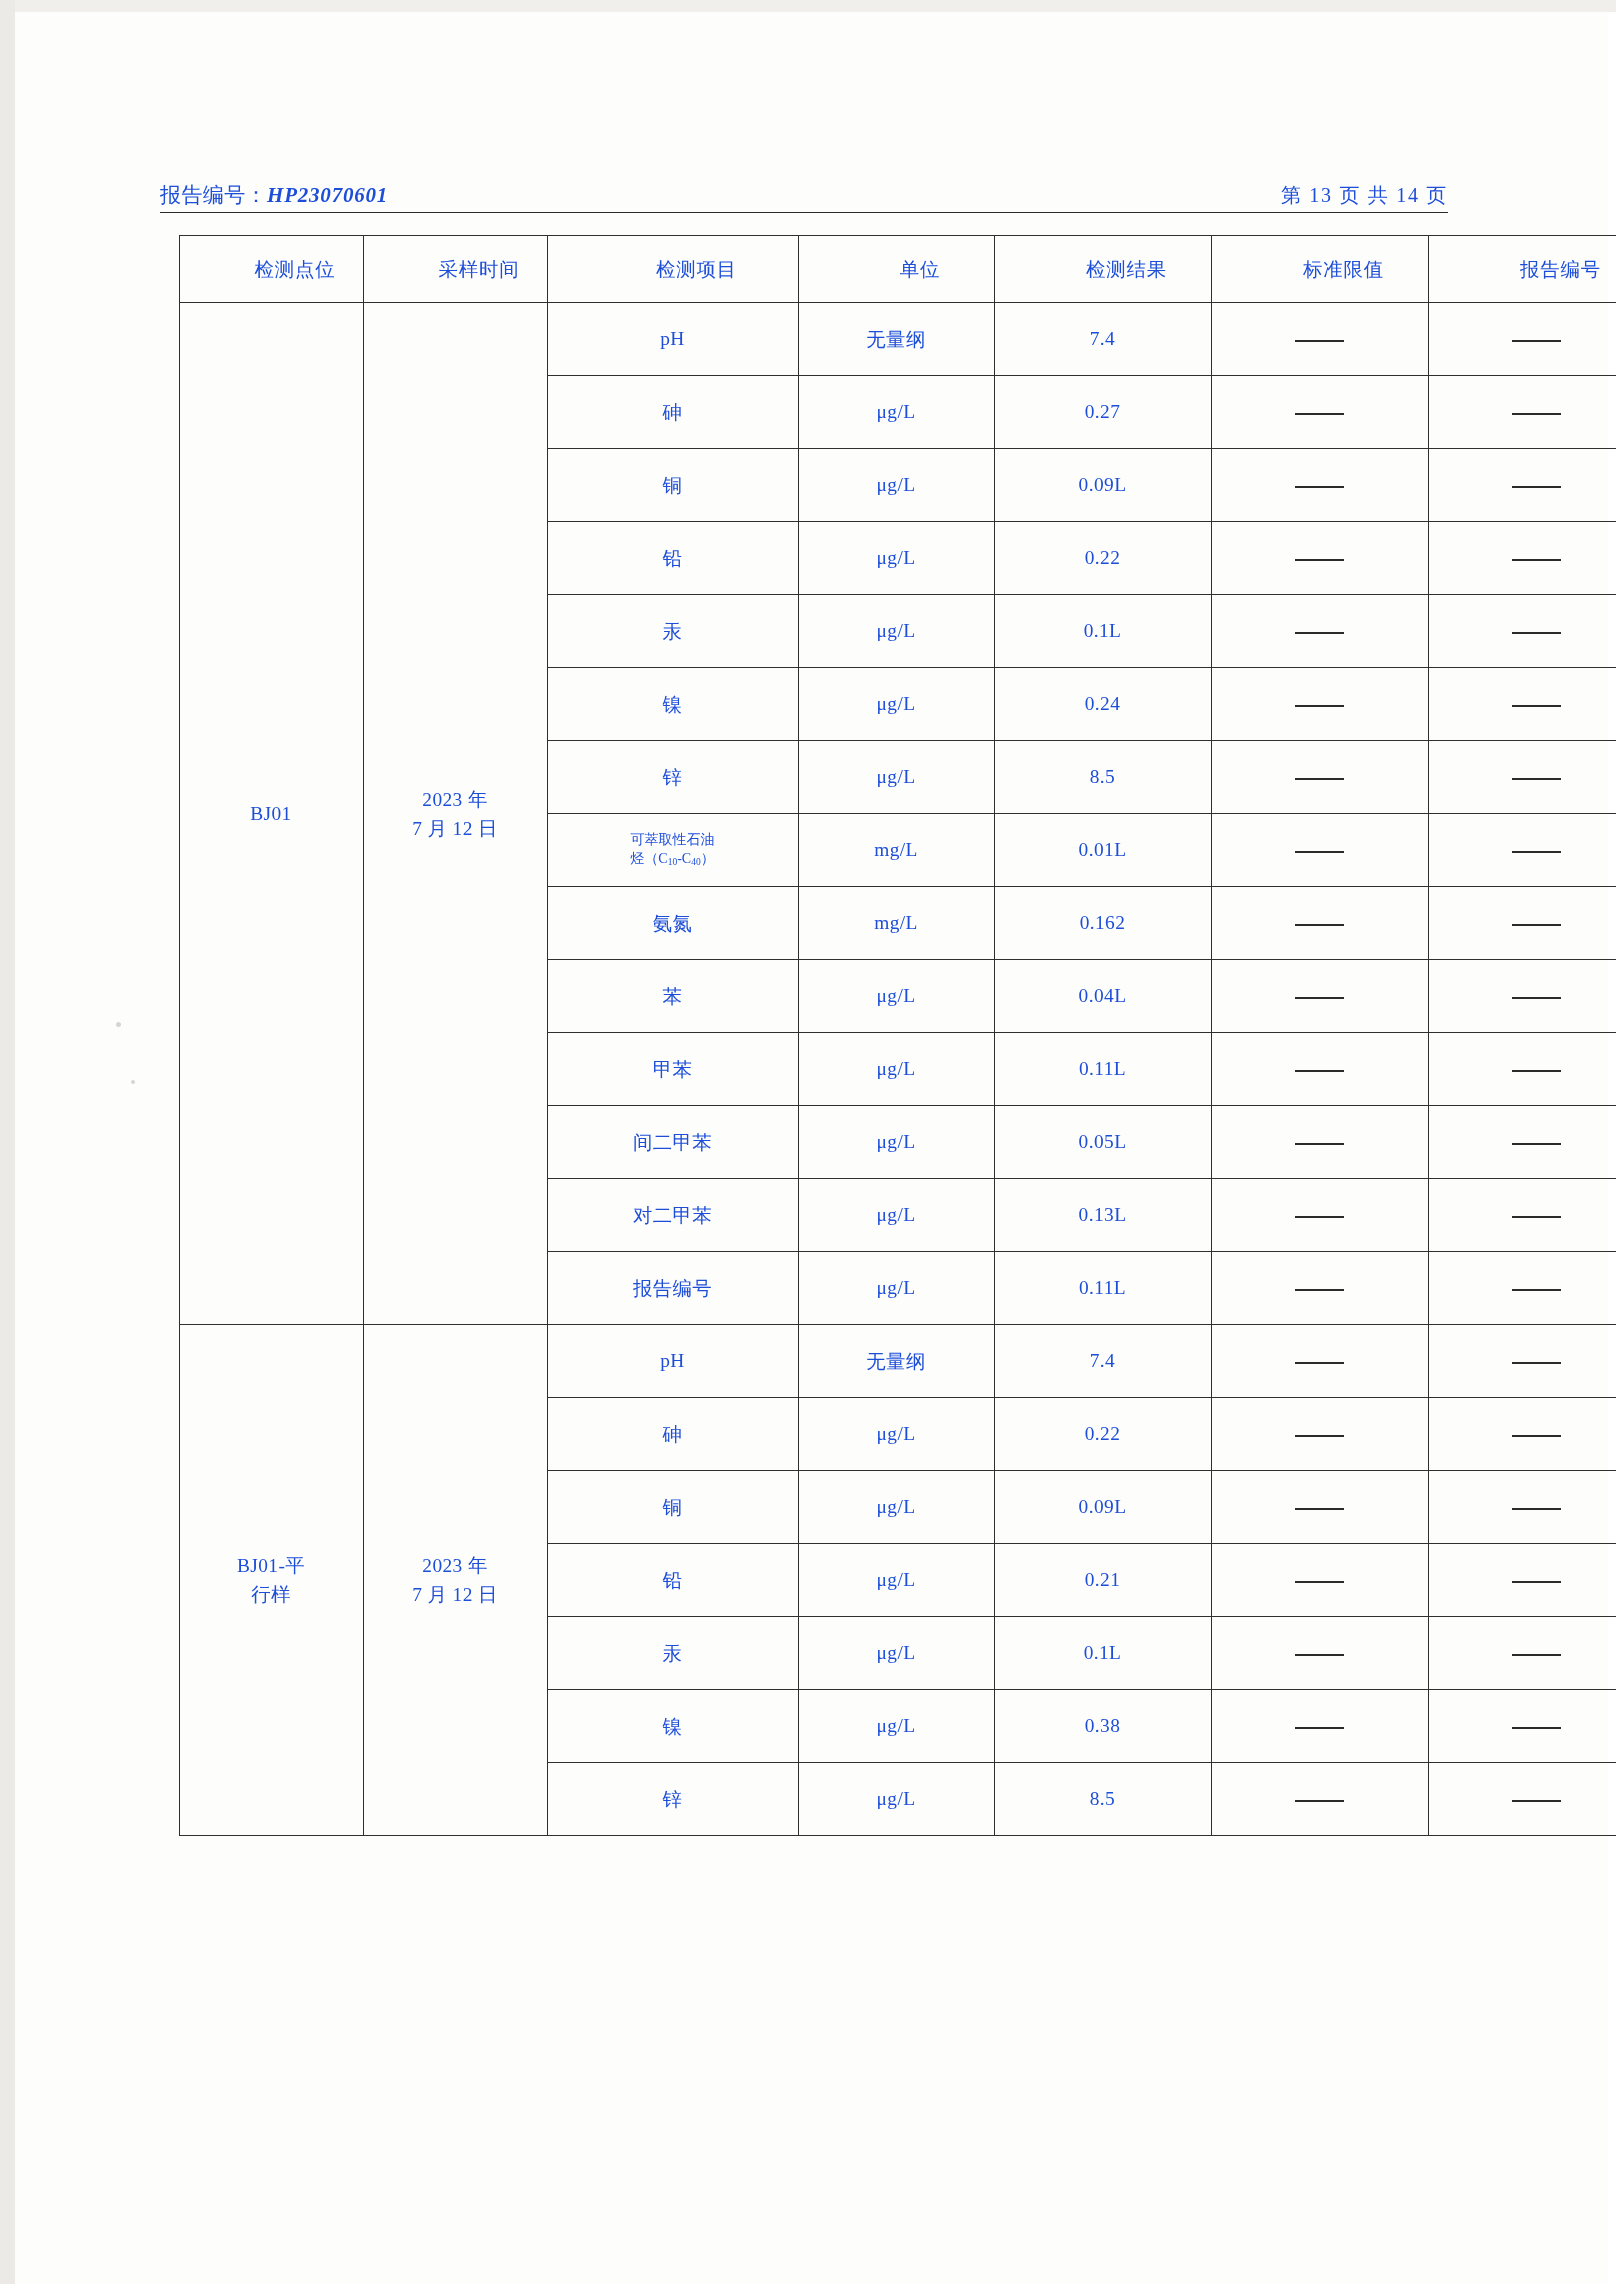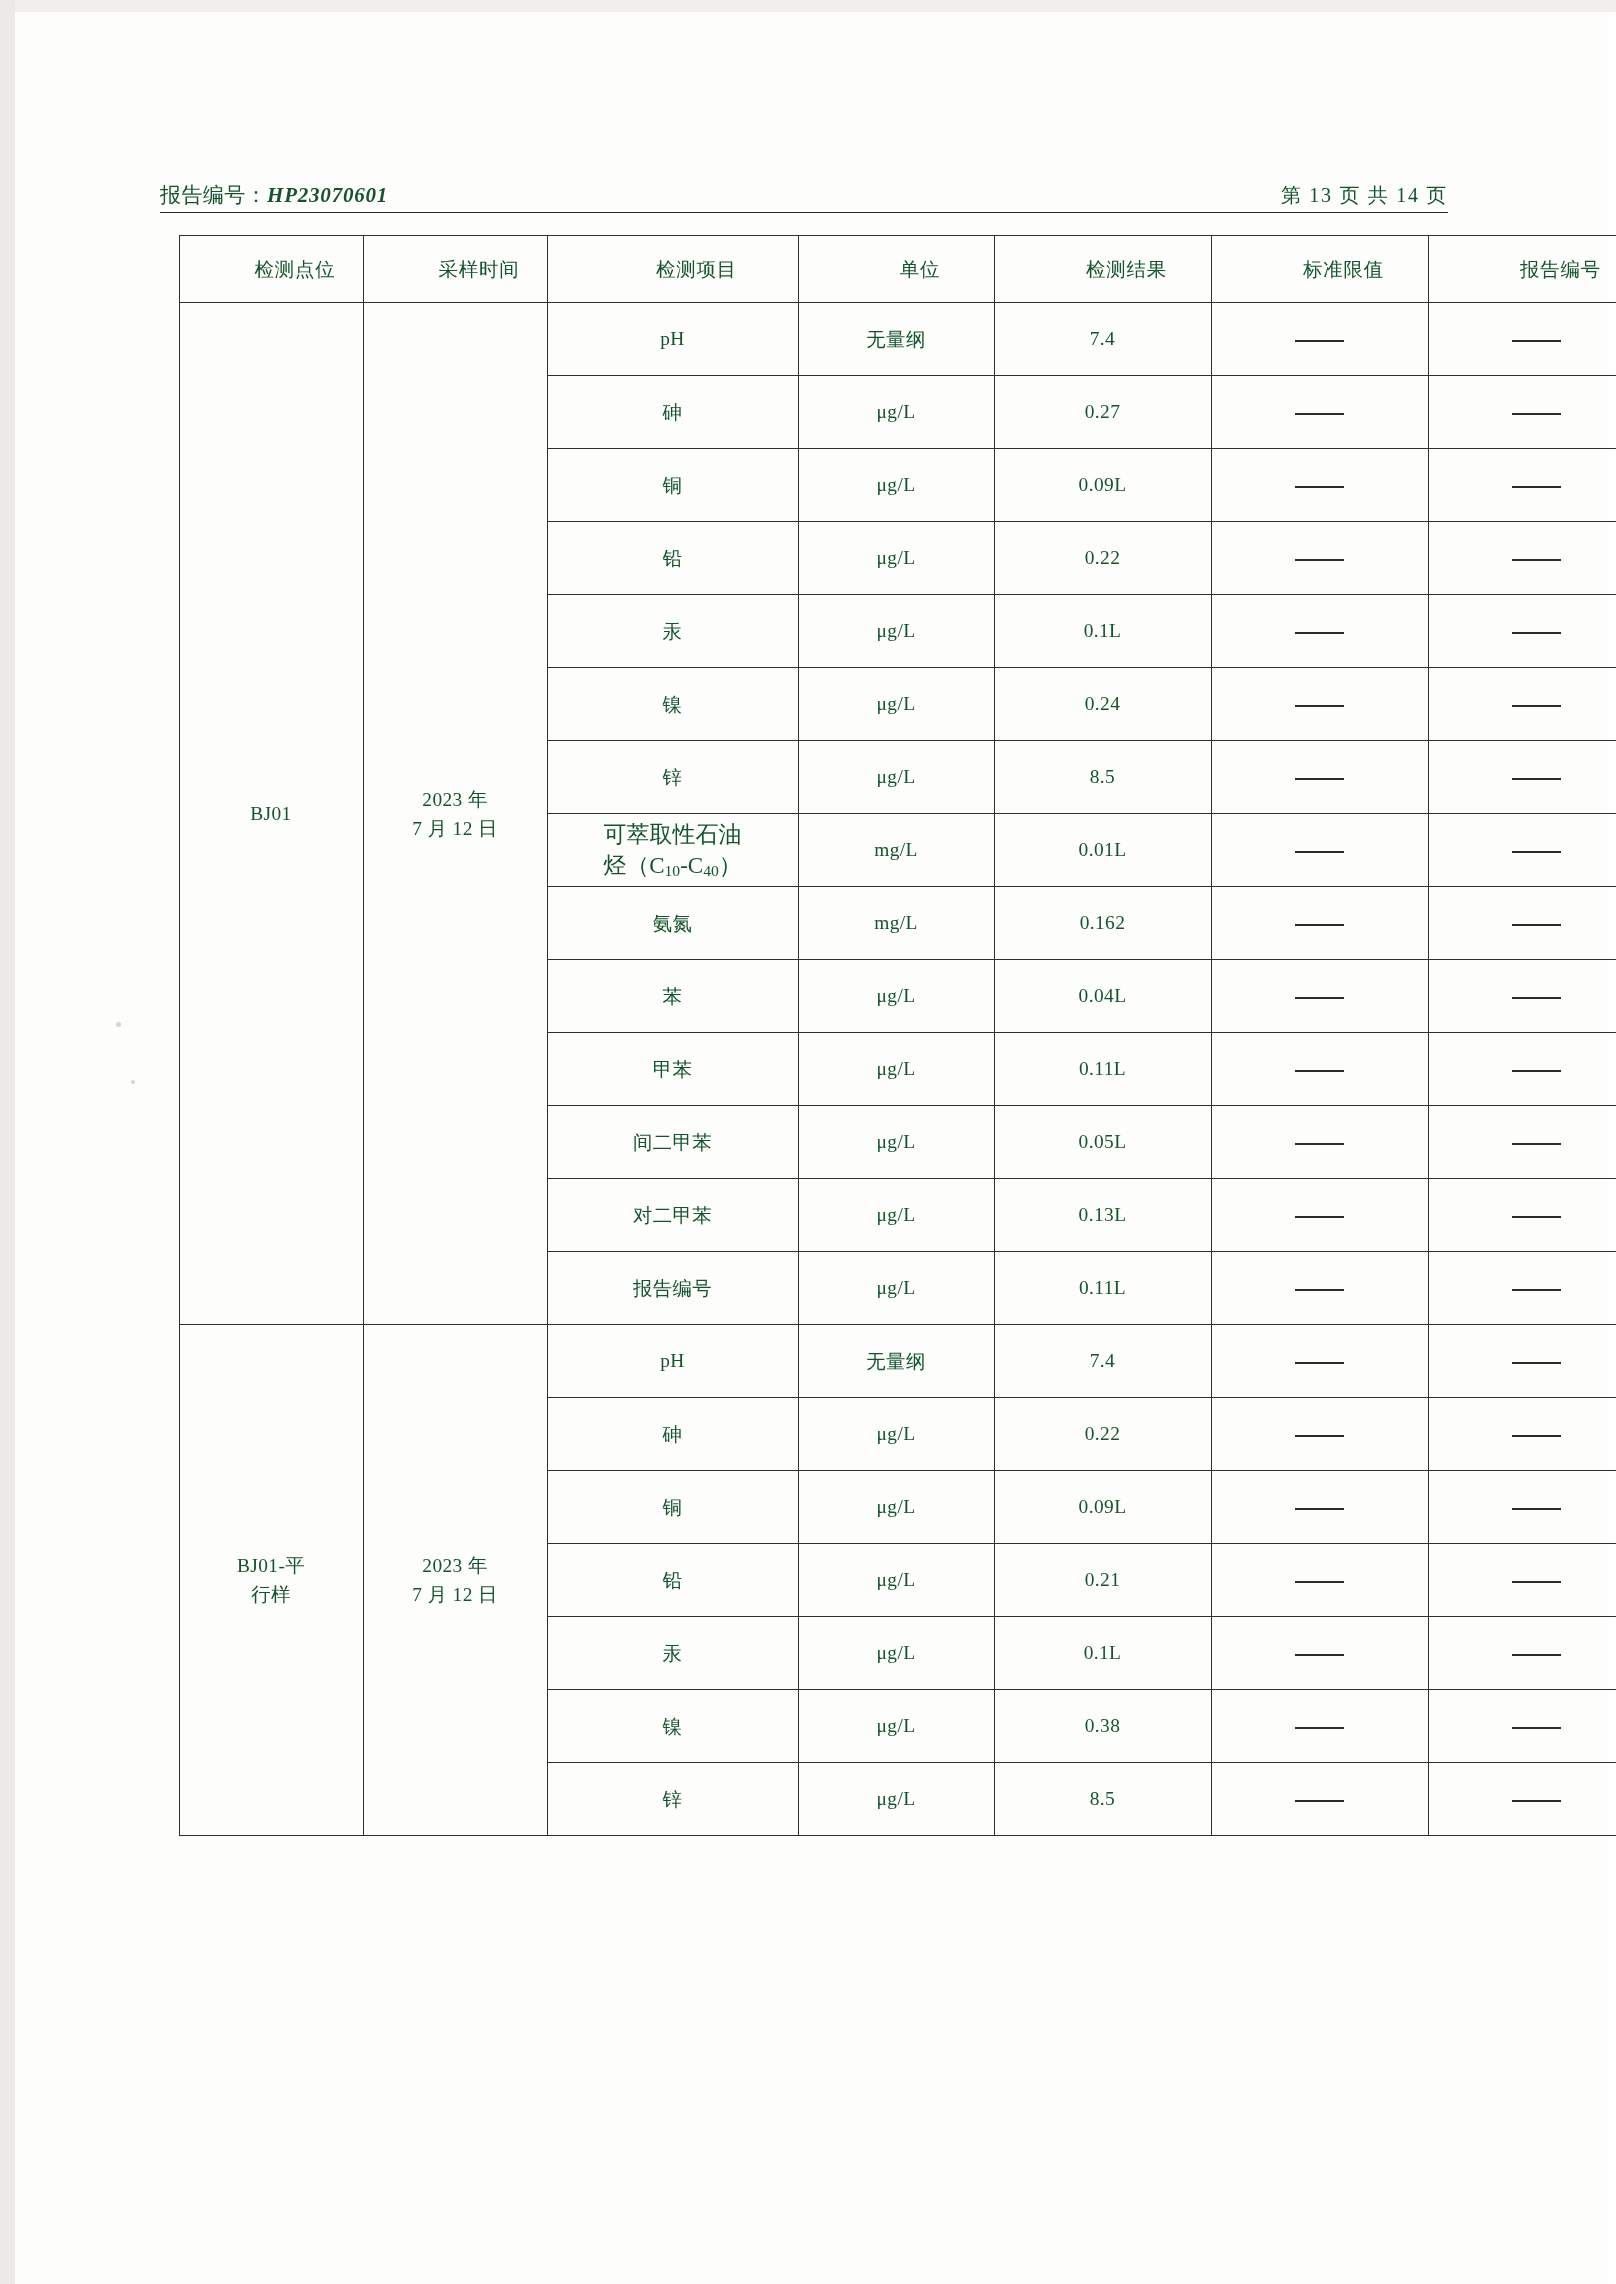--- a/index.html
+++ b/index.html
@@ -8,21 +8,21 @@
     background: #6e6e6e;
   }
   .page {
     position: relative;
     width: 1616px;
     height: 2284px;
     margin: 0 auto;
     background: #ffffff;
     overflow: hidden;
     font-family: "Liberation Serif", "DejaVu Serif", serif;
-    color: #14532d;
+    color: #1d4ed8;
   }
   
   .paper-edge-left {
     position: absolute;
     left: 0; top: 0; bottom: 0;
     width: 15px;
     background: #eceae6;
   }
   .paper-edge-top {
     position: absolute;
@@ -102,21 +102,21 @@
     letter-spacing: 0.4px;
   }
   td.point, td.time {
     font-size: 20px;
     line-height: 1.5;
   }
   td.item {
     letter-spacing: 1.7px;
   }
   td.item.two-line {
-    font-size: 23px;
+    font-size: 14px;
     line-height: 1.35;
     letter-spacing: 0px;
   }
   td.unit {
     letter-spacing: 0.8px;
   }
   td.result {
     font-size: 20px;
   }
   .dash {

